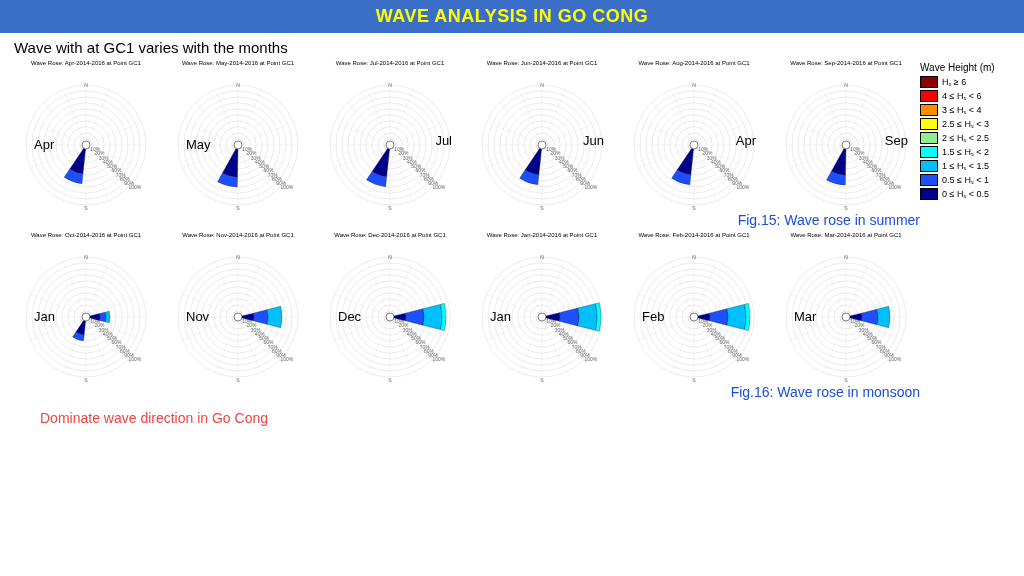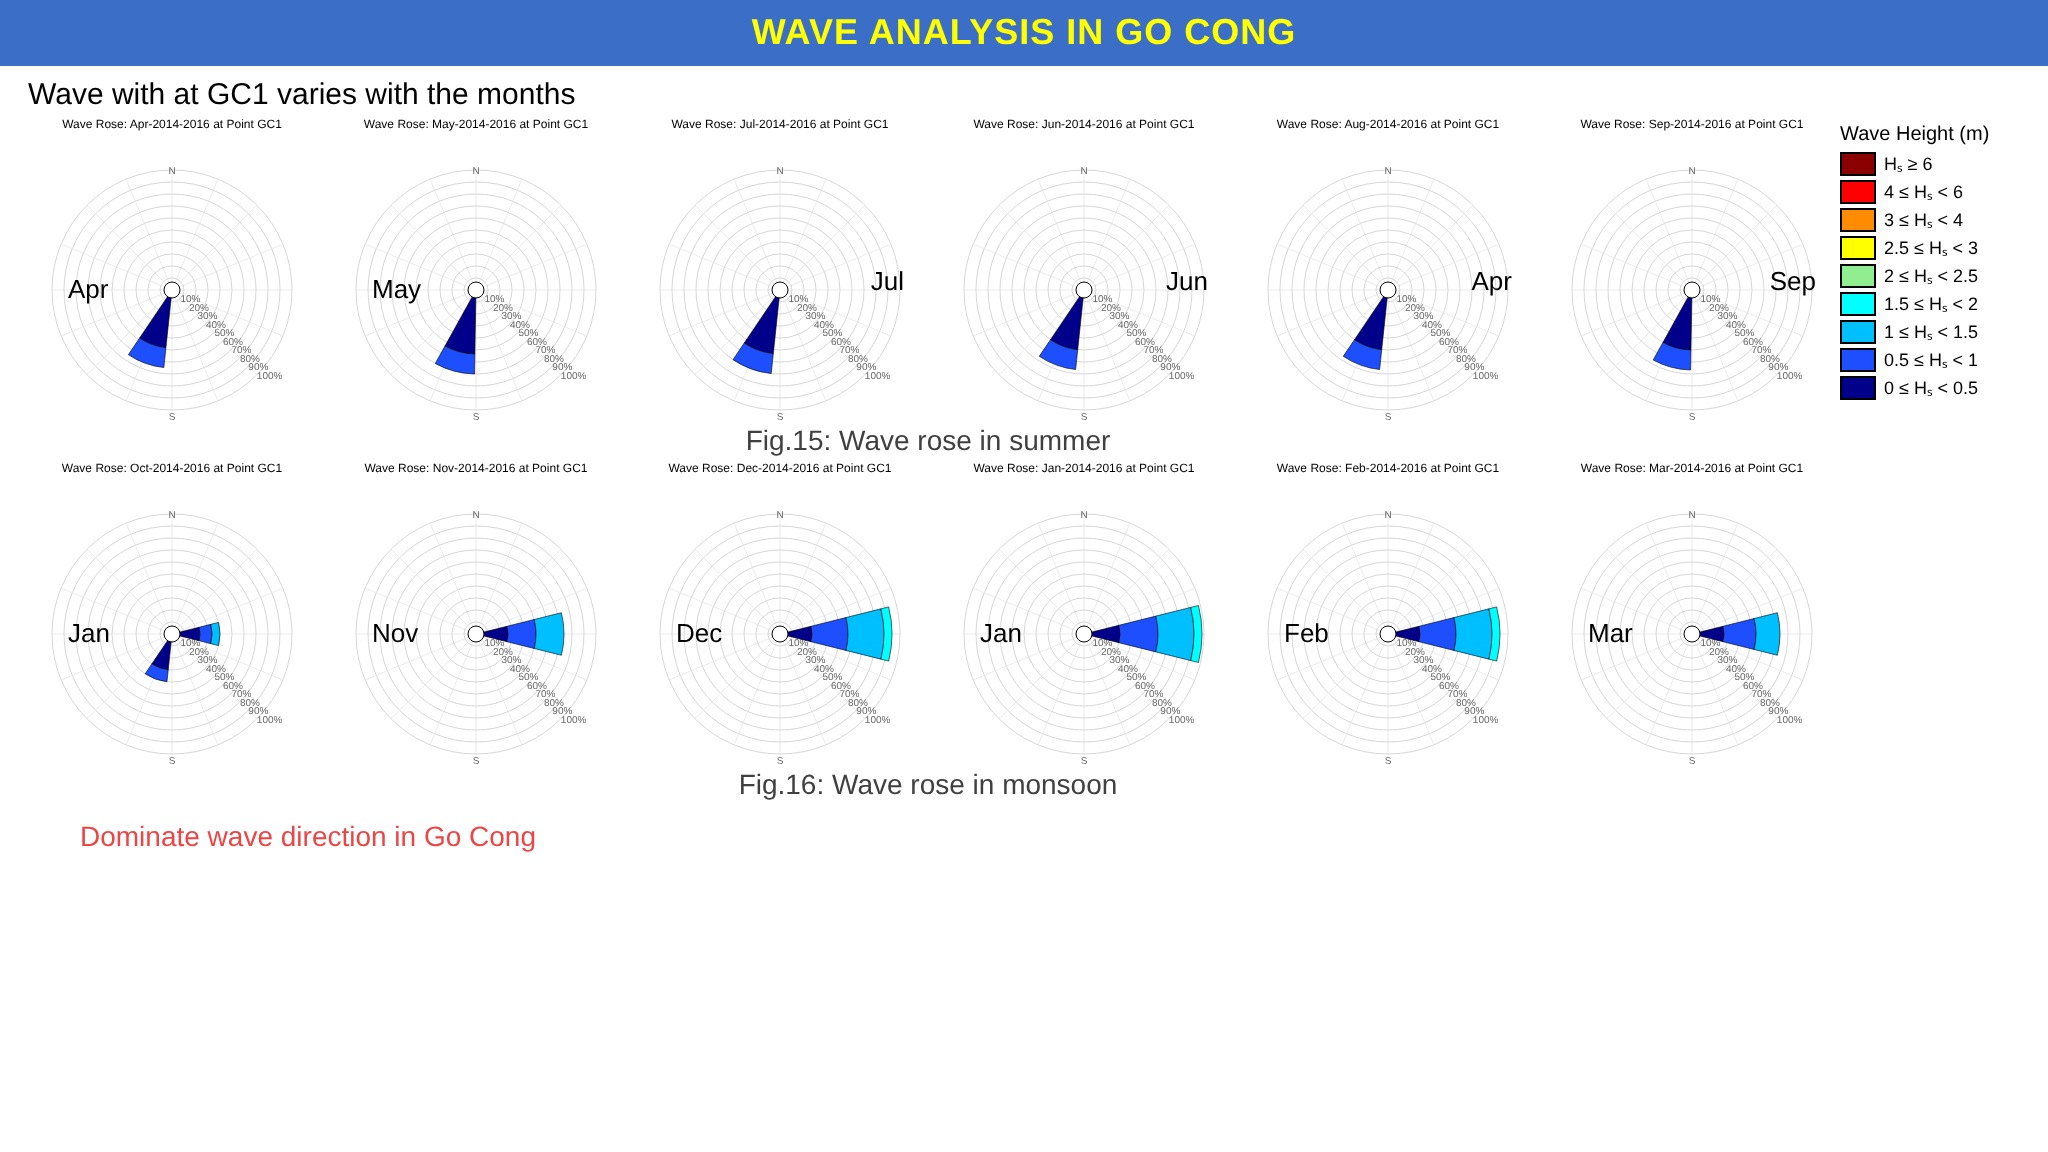--- a/index.html
+++ b/index.html
@@ -5,21 +5,21 @@
 * { margin:0; padding:0; box-sizing:border-box; }
 body { font-family:Arial,sans-serif; width:1024px; height:576px; background:#fff; overflow:hidden; }
 .header { background:#3b6fc7; color:#ffff00; font-weight:bold; font-size:18px; text-align:center; padding:6px 16px; letter-spacing:.5px; }
 .subtitle { font-size:15px; padding:6px 14px 4px; color:#000; }
 .content { display:flex; padding:0 8px; }
 .charts { flex:1; }
 .row { display:flex; gap:4px; justify-content:flex-start; padding-left:4px; }
 .cell { width:148px; display:flex; flex-direction:column; align-items:center; position:relative;gap:13px; }
 .ctitle { font-size:6px; color:#000; text-align:center; margin-bottom:1px; white-space:nowrap; }
 .rose { width:130px; height:130px; position:relative; }
-.caption { font-size:14px; text-align:center; color:#404040; margin:2px 0 4px; }
+.caption { font-size:14px; text-align:right; color:#1d4ed8; margin:2px 0 4px; }
 .legend { width:100px; padding-top:2px; font-size:9px; }
 .legend-title { font-size:10px; margin-bottom:2px; }
 .li { display:flex; align-items:center; margin-bottom:1px; }
 .sw { width:18px; height:12px; border:1px solid #000; margin-right:4px; flex-shrink:0; }
 .lt { font-size:9px; white-space:nowrap; }
 .month { position:absolute; font-size:13px; color:#000; bottom:58px; left:22px; z-index:3; }
 .month.r { left:auto; right:12px; bottom:62px; }
 .dominate { padding:6px 40px 0; font-size:14px; color:#ef4444; }
 .dominate .h { margin-bottom:4px; }
 .dominate .b { padding-left:12px; line-height:1.4; }

